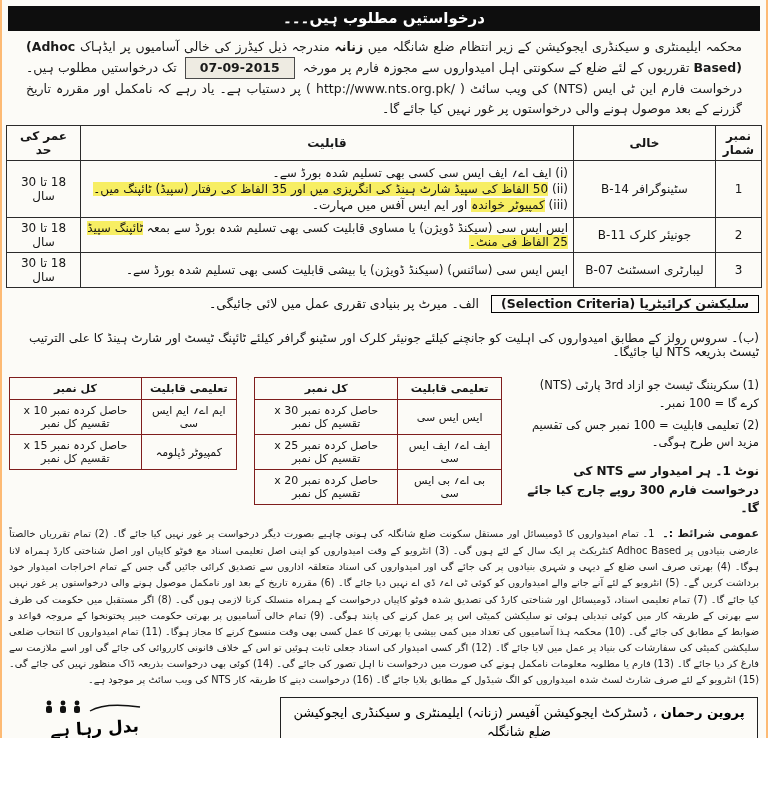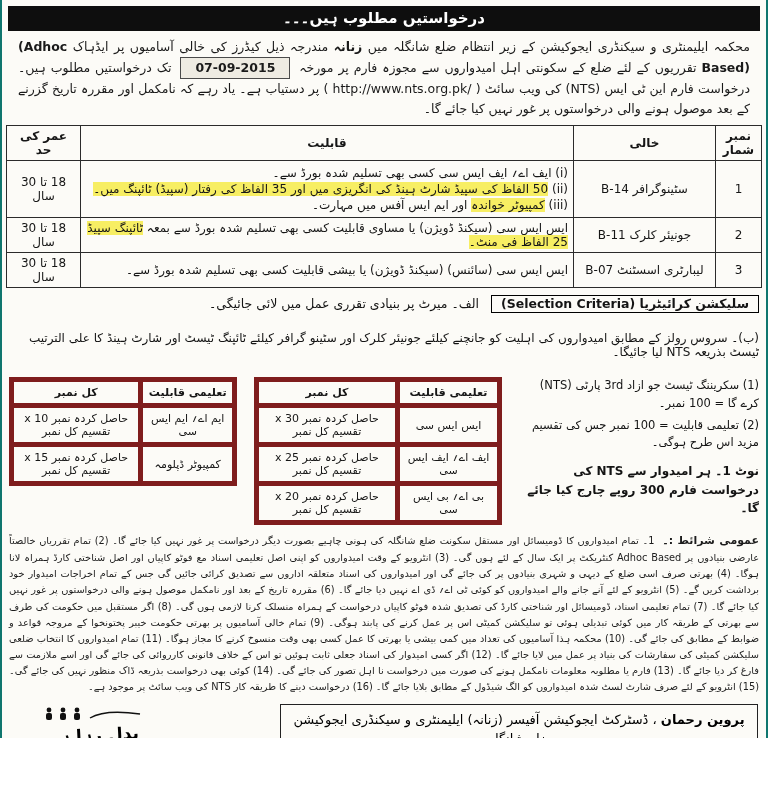--- a/index.html
+++ b/index.html
@@ -1,25 +1,25 @@
 <!DOCTYPE html>
 <html lang="ur"><head>
 <meta charset="utf-8">
 <style>
   * { box-sizing: border-box; }
   body { margin: 0; background: #ffffff; font-family: "DejaVu Sans", sans-serif; }
-  .page { width: 768px; height: 738px; background: #0f766e; overflow: hidden; position: relative; }
+  .page { width: 768px; height: 738px; background: #fdba74; overflow: hidden; position: relative; }
   .doc { direction: rtl; background: #fcfbf7; margin: 0 2px; padding: 4px 4px 2px; }
 
   
   .banner { background: #0e0e0e; color: #ffffff; text-align: center; font-weight: bold;
             font-size: 15px; padding: 3px 0 4px; margin: 2px 2px 6px; letter-spacing: .5px; }
 
   
-  .intro { font-size: 12.5px; line-height: 1.6; margin: 2px 12px 6px; text-align: justify; color: #1a1a1a; }
+  .intro { font-size: 12.5px; line-height: 1.6; margin: 2px 20px 6px; text-align: justify; color: #1a1a1a; }
   .date-box { display: inline-block; direction: ltr; border: 1.5px solid #4a4a4a; background: #eeebe2;
               font-weight: bold; padding: 0 14px; margin: 0 4px; font-size: 12.5px; }
   .ltr { direction: ltr; unicode-bidi: embed; }
 
   
   table.jobs { width: 100%; border-collapse: collapse; font-size: 12px; color: #161616; }
   .jobs th, .jobs td { border: 1px solid #2b2b2b; padding: 3px 5px; vertical-align: middle; }
   .jobs th { font-weight: bold; text-align: center; font-size: 12px; }
   .col-serial { width: 46px; }
   .col-post { width: 142px; }
@@ -35,21 +35,21 @@
   .sel-line { font-size: 12px; margin: 18px 3px; color: #141414; }
 
   
   .marks-area { display: flex; justify-content: space-between; align-items: flex-start; margin: 5px 3px 4px; }
   .marks-right { width: 240px; font-size: 11.5px; line-height: 1.55; color: #141414; }
   .marks-right .item { margin-bottom: 4px; }
   .note { font-weight: bold; margin-top: 10px; font-size: 12px; }
   table.marks { border-collapse: collapse; font-size: 11px; color: #161616; }
   table.marks.mid { width: 248px; }
   table.marks.left { width: 228px; }
-  .marks th, .marks td { border: 5px solid #7f1d1d; padding: 4px 5px; text-align: center; }
+  .marks th, .marks td { border: 1px solid #7f1d1d; padding: 4px 5px; text-align: center; }
   .marks th { font-weight: bold; }
   .marks .qual-col { width: 42%; }
 
   
   .conditions { font-size: 9.8px; line-height: 1.65; text-align: justify; margin: 7px 3px 4px; color: #1c1c1c; }
   .cond-heading { font-size: 11px; margin-left: 4px; }
 
   
   .footer { display: flex; justify-content: space-between; align-items: flex-start; margin: 8px 4px 2px; }
   .logo-box { width: 170px; text-align: center; padding-top: 2px; }

